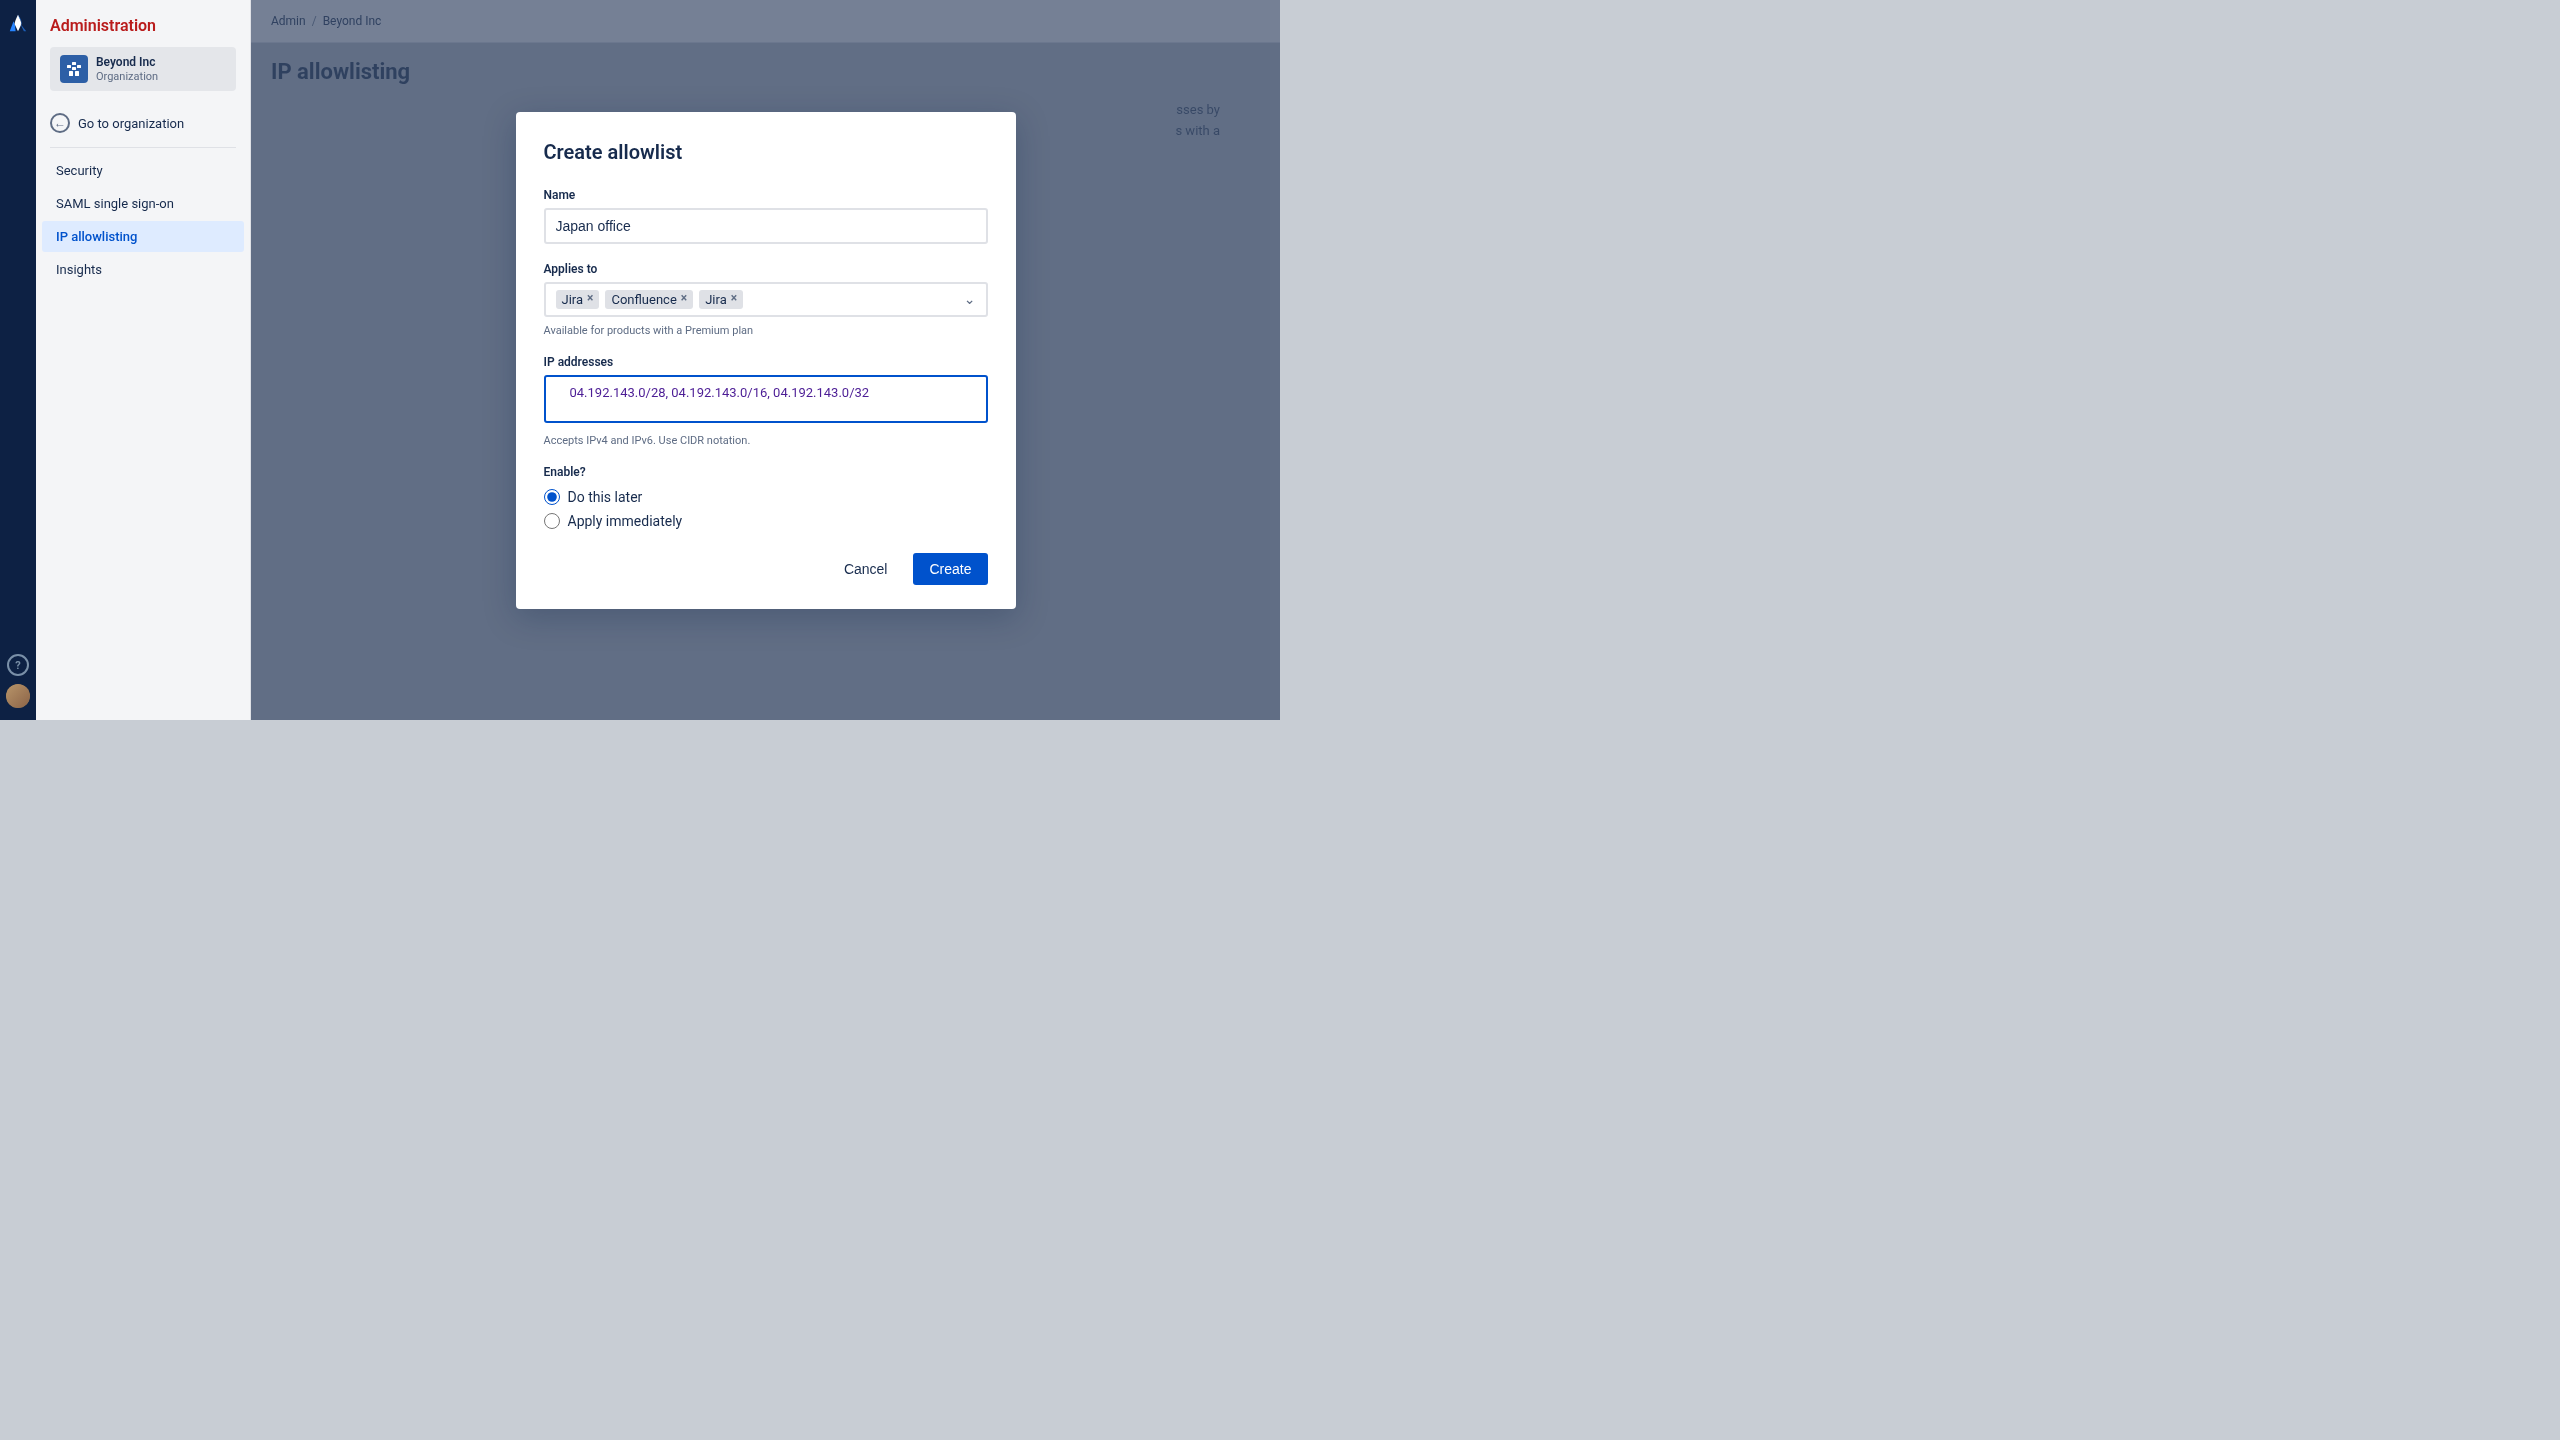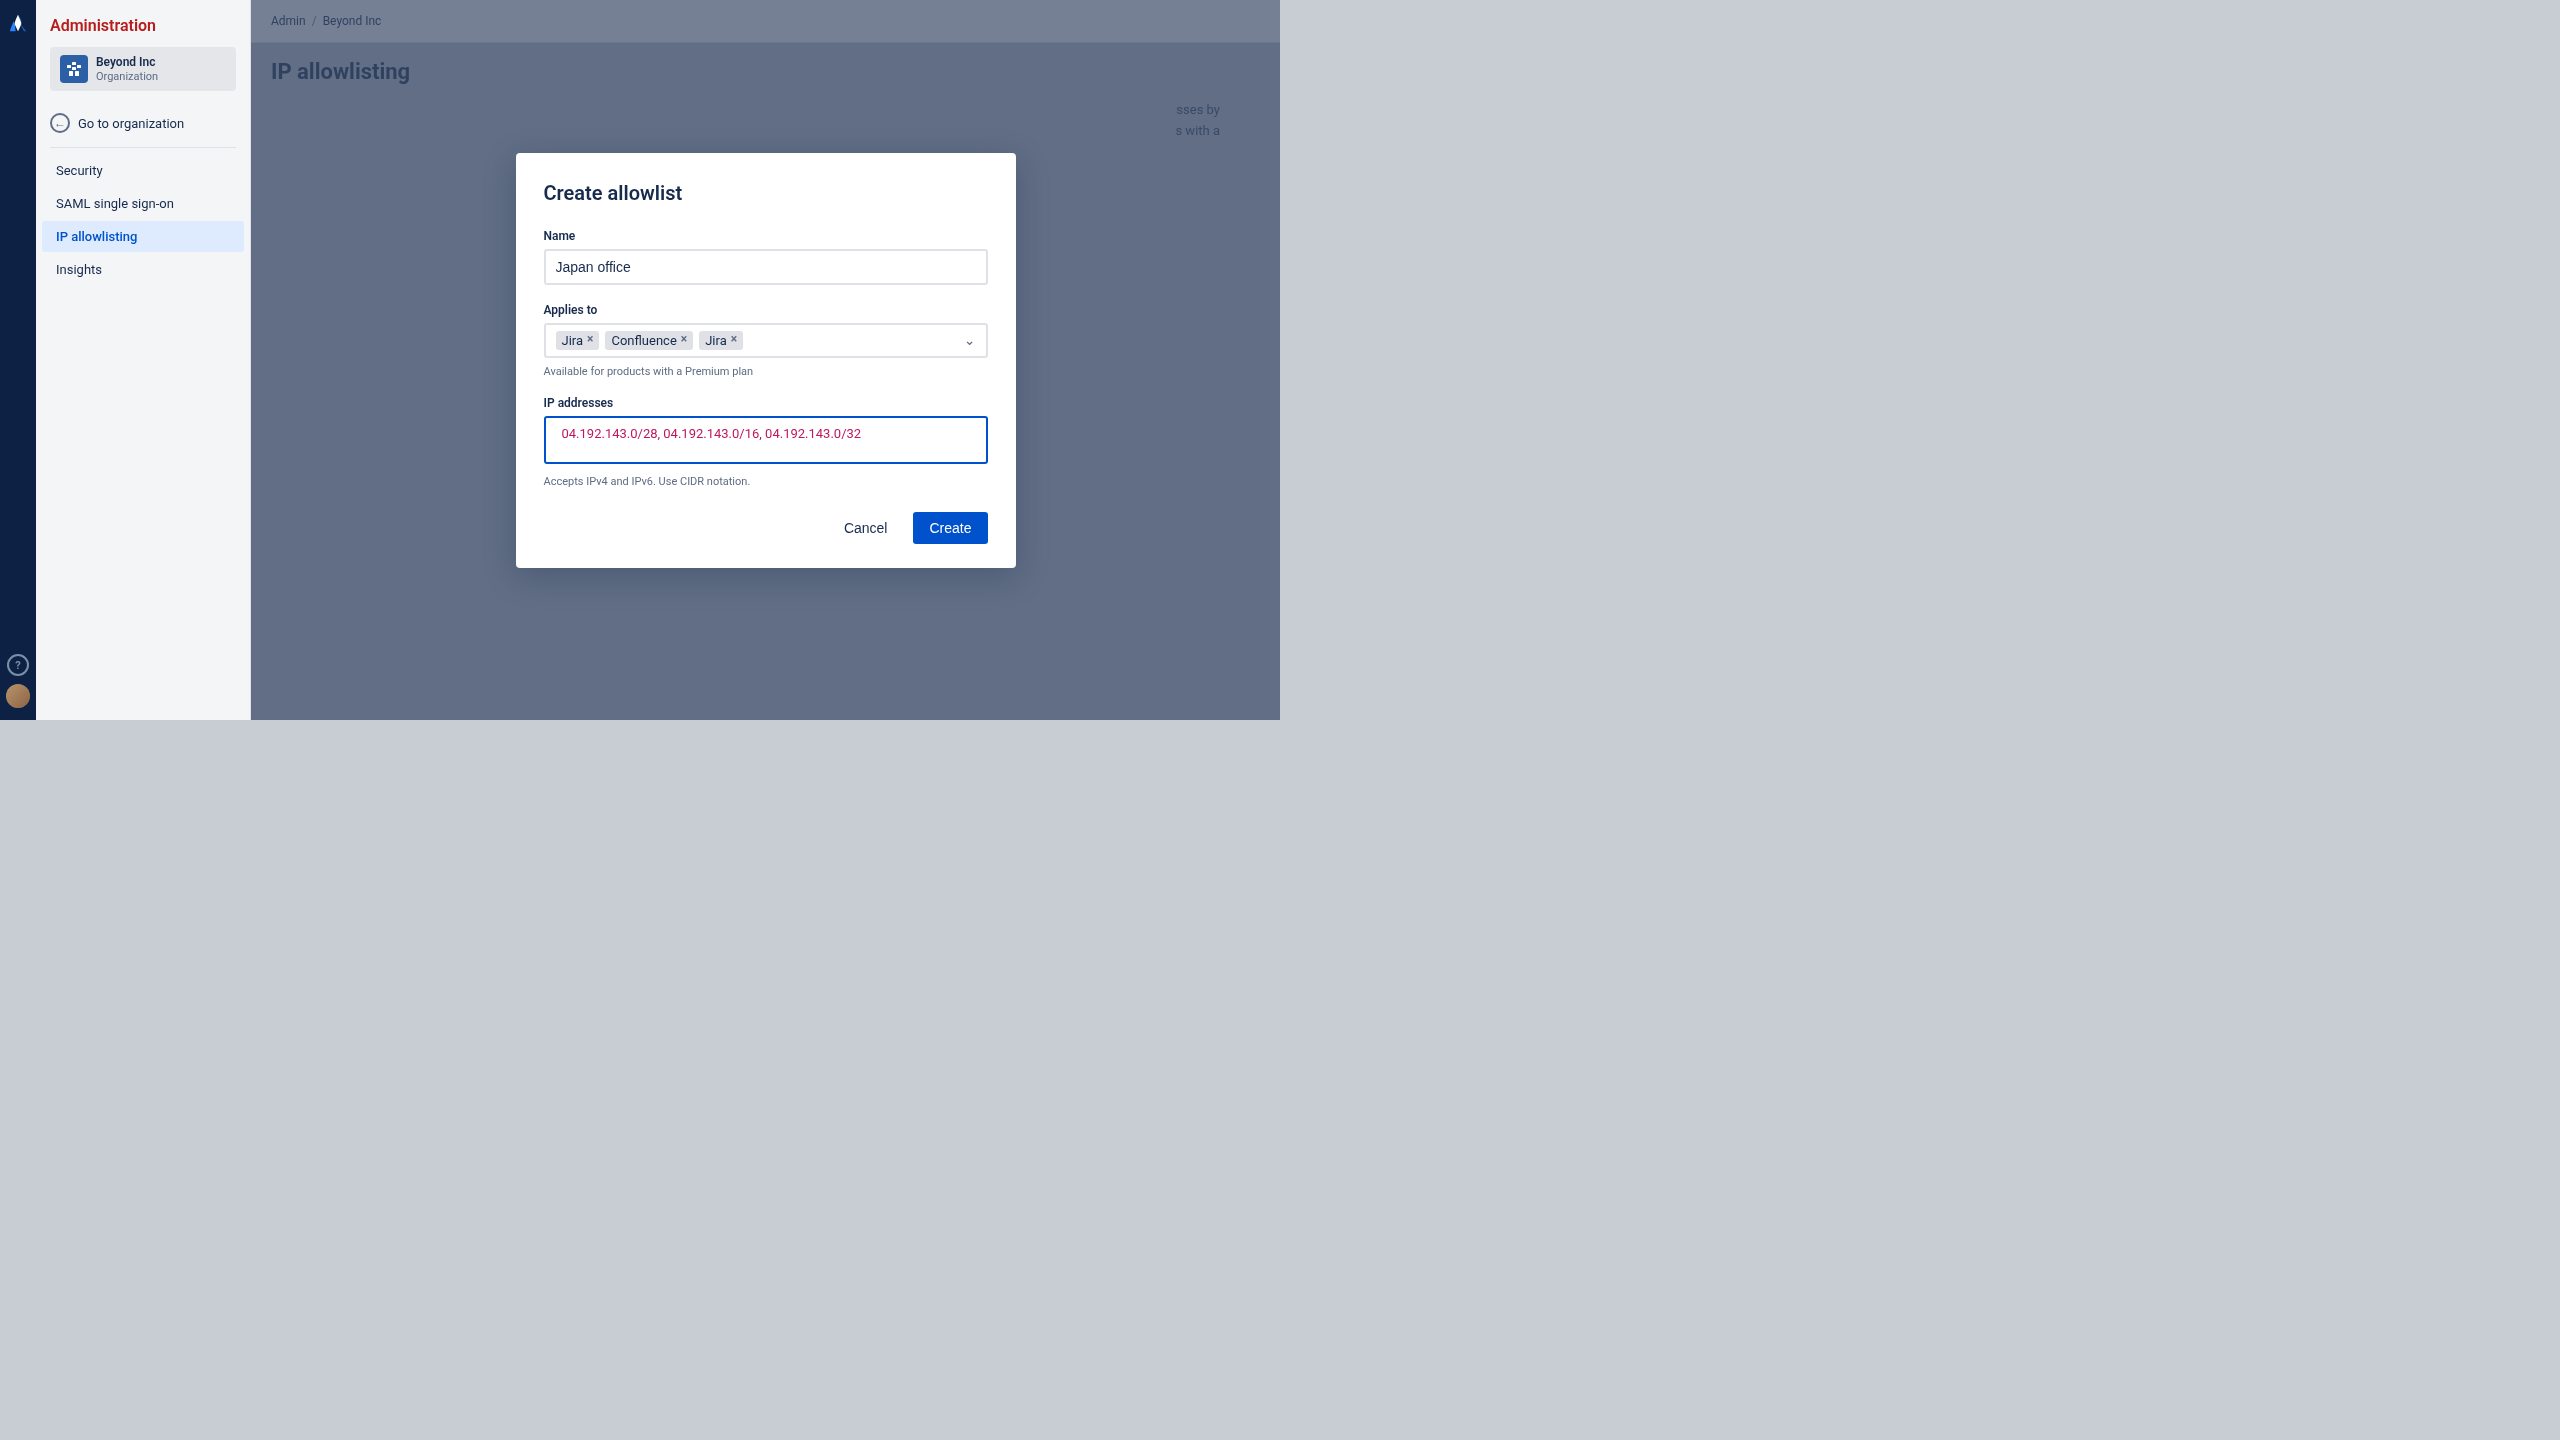--- a/index.html
+++ b/index.html
@@ -280,25 +280,25 @@
     }
 
     .form-hint {
       font-size: 11px;
       color: #5e6c84;
       margin-top: 7px;
     }
 
     .ip-textarea {
       width: 100%;
-      padding: 8px 16px;
+      padding: 8px 24px;
       border: 2px solid #0052cc;
       border-radius: 3px;
       font-size: 13px;
-      color: #be185d;
+      color: #4c1d95;
       outline: none;
       resize: none;
       height: 48px;
       font-family: inherit;
     }
 
     .enable-section .enable-label {
       font-size: 12px;
       font-weight: 600;
       color: #172b4d;
@@ -476,20 +476,33 @@
         </div>
         <div class="form-hint">Available for products with a Premium plan</div>
       </div>
 
       <div class="form-group">
         <label class="form-label">IP addresses</label>
         <textarea class="ip-textarea" style="">04.192.143.0/28, 04.192.143.0/16, 04.192.143.0/32</textarea>
         <div class="form-hint">Accepts IPv4 and IPv6. Use CIDR notation.</div>
       </div>
 
+      <div class="enable-section">
+        <div class="enable-label">Enable?</div>
+        <div class="radio-group">
+          <label class="radio-item">
+            <input type="radio" name="enable" checked="" style="">
+            <span>Do this later</span>
+          </label>
+          <label class="radio-item">
+            <input type="radio" name="enable" style="">
+            <span>Apply immediately</span>
+          </label>
+        </div>
+      </div>
 
       <div class="modal-footer">
         <button class="btn-cancel">Cancel</button>
         <button class="btn-create">Create</button>
       </div>
 
     </div>
   </div>
 </div>
 

